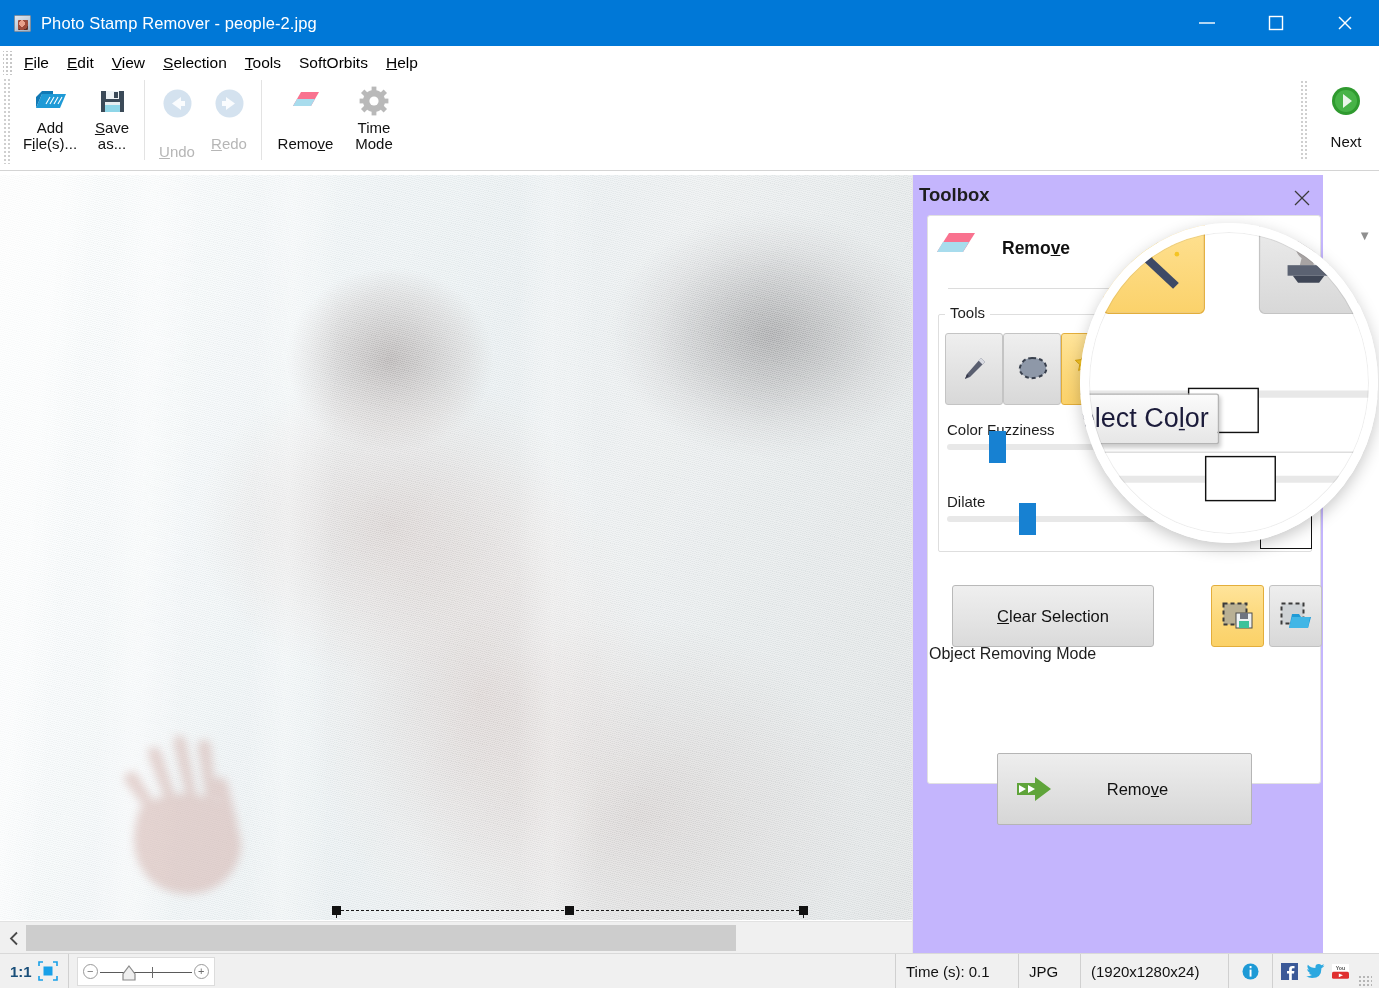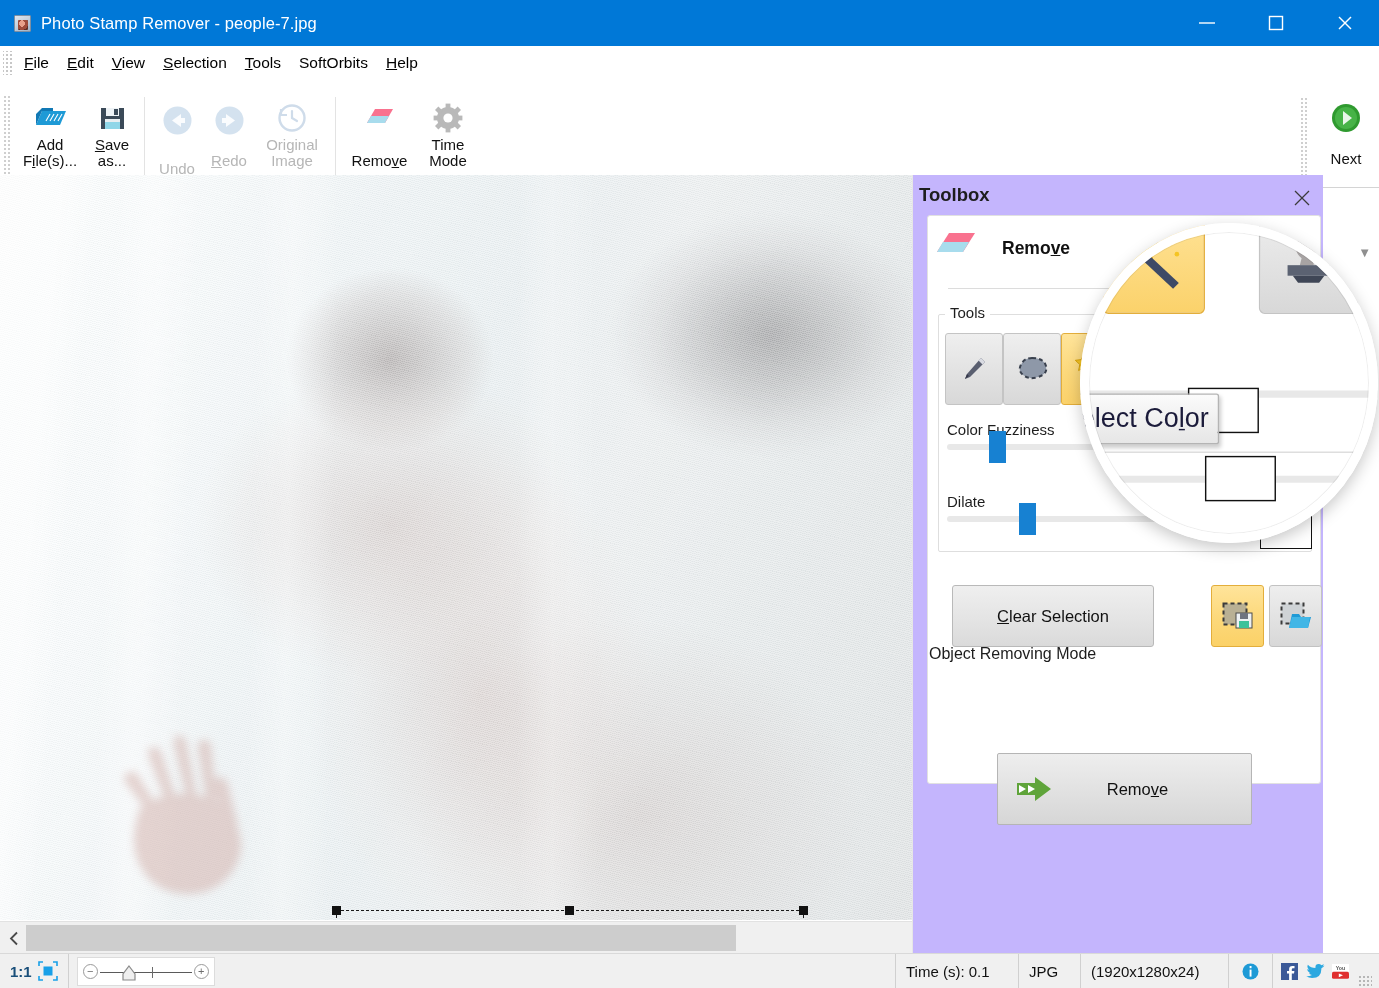--- a/index.html
+++ b/index.html
@@ -41,21 +41,21 @@
   #menu-grip{ width:9px; height:24px; margin-left:3px; margin-right:3px;
     background-image:radial-gradient(#c7c7c7 35%, transparent 36%);
     background-size:4px 4px; background-position:2px 2px; }
   .menu-item {
     font-size:15.5px; color:#000; padding:3px 9px; cursor:default; white-space:nowrap;
   }
   .menu-item u { text-decoration:underline; text-underline-offset:1px; }
 
   
   #ribbon {
-    position:absolute; left:0; top:93px; width:1379px; height:95px;
+    position:absolute; left:0; top:76px; width:1379px; height:95px;
     background:#ffffff; border-bottom:1px solid #d4d4d4;
     display:flex; align-items:flex-start;
   }
   .rib-grip{ width:9px; height:86px; margin:2px 2px 0 3px;
     background-image:radial-gradient(#cfcfcf 35%, transparent 36%);
     background-size:4px 4px; }
   .rib-btn {
     width:auto; min-width:52px; padding:6px 5px 0; height:88px;
     display:flex; flex-direction:column; align-items:center; cursor:default;
     font-size:15px; color:#111; line-height:1.07; text-align:center;
@@ -253,21 +253,21 @@
   #sb-grip { width:14px; height:14px; margin:0 3px 0 6px;
     background-image:radial-gradient(#b6b6b6 38%, transparent 39%); background-size:4px 4px; align-self:flex-end; }
 </style>
 </head>
 <body>
 
 <div id="app">
 
   <div id="titlebar">
     <div id="app-icon"></div>
-    <div id="title-text">Photo Stamp Remover - people-7.jpg</div>
+    <div id="title-text">Photo Stamp Remover - people-2.jpg</div>
     <div id="wincontrols">
       <div class="wbtn">
         <svg width="24" height="14" viewBox="0 0 24 14">
             <line x1="4" y1="7" x2="20" y2="7" stroke="#fff" stroke-width="1.4"></line>
           </svg>
       </div>
       <div class="wbtn">
         <svg width="22" height="22" viewBox="0 0 22 22">
             <rect x="4.5" y="4.5" width="13" height="13" fill="none" stroke="#fff" stroke-width="1.4"></rect>
           </svg>
@@ -343,32 +343,20 @@
       <div class="gl">
         <svg width="31" height="31" viewBox="0 0 31 31">
           <circle cx="15.5" cy="15.5" r="14" fill="#d4e2ef"></circle>
           <path d="M12 9 L21 15.5 L12 22 Z" fill="#fafcfe"></path>
           <rect x="8" y="13" width="6" height="5" fill="#fafcfe"></rect>
         </svg>
       </div>
       <div class="rib-lbl" style="margin-top:14px"><u>R</u>edo</div>
     </div>
 
-    <div class="rib-btn disabled" style="width:74px">
-      <div class="gl">
-        <svg width="30" height="30" viewBox="0 0 30 30">
-          <circle cx="15" cy="15" r="12.5" fill="none" stroke="#cfdcea" stroke-width="2.4"></circle>
-          <path d="M15 15 L15 8" stroke="#cfdcea" stroke-width="2.2" stroke-linecap="round"></path>
-          <path d="M15 15 L20 18" stroke="#cfdcea" stroke-width="2.2" stroke-linecap="round"></path>
-          <path d="M4 6 L4 12 L10 12" fill="none" stroke="#cfdcea" stroke-width="2.2"></path>
-        </svg>
-      </div>
-      <div class="rib-lbl">Original</div>
-      <div class="rib-lbl">Image</div>
-    </div>
 
     <div class="rib-sep"></div>
 
     <div class="rib-btn" style="width:75px; padding-top:8px">
       <div class="gl">
         <svg width="32" height="30" viewBox="0 0 32 30">
           <path d="M11 4 L29 4 L21 18 L3 18 Z" fill="#f9728f"></path>
           <path d="M7 11 L25 11 L21 18 L3 18 Z" fill="#a8dced"></path>
         </svg>
       </div>

